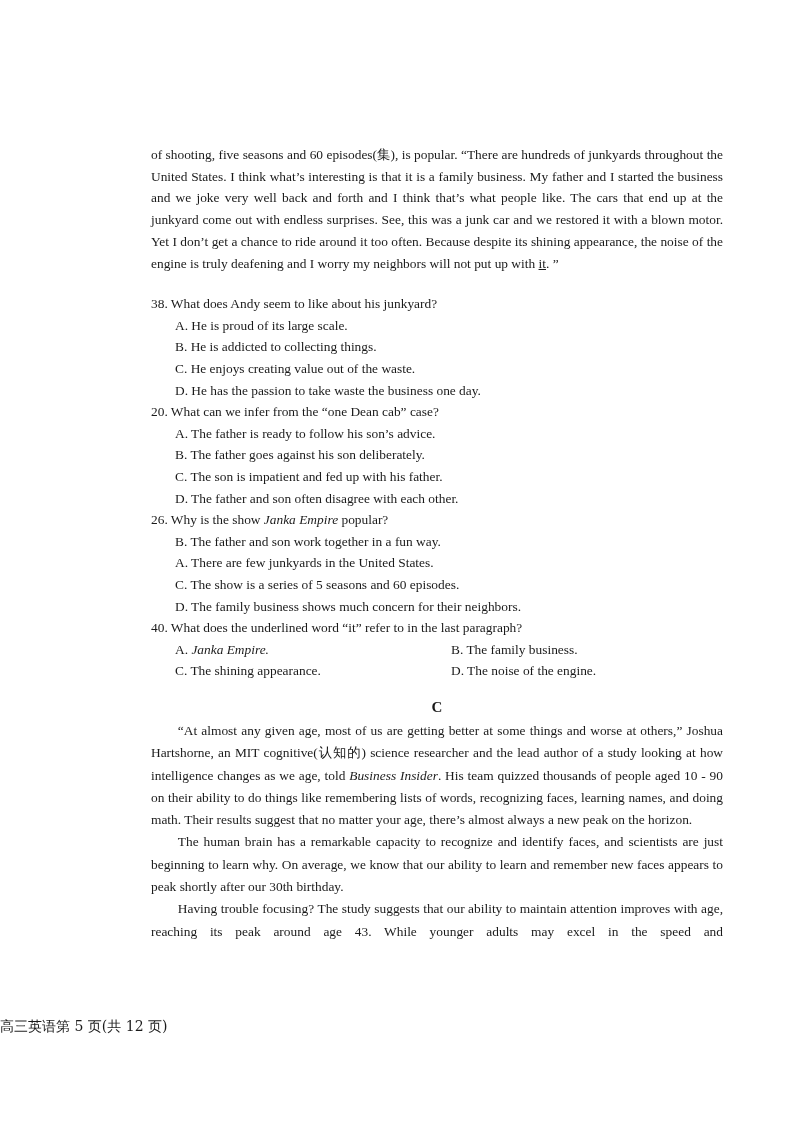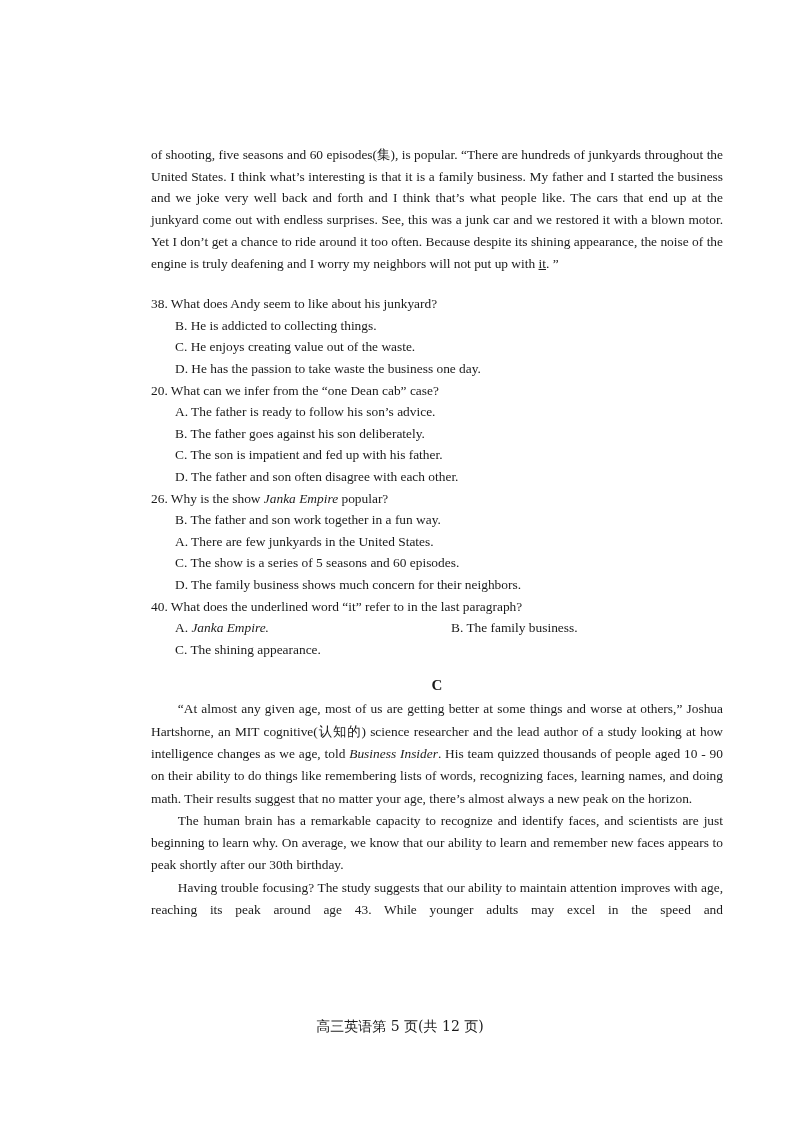--- a/index.html
+++ b/index.html
@@ -13,36 +13,37 @@
   .indent { text-indent: 2em; }
   .u { text-decoration: underline; }
   .questions { margin-top: 19px; }
   .q { line-height: 21.6px; }
   .q-stem { margin: 0; }
   .opt { margin: 0; padding-left: 24px; }
   .opt-grid { display: grid; grid-template-columns: 276px auto; padding-left: 24px; }
   .section-title { text-align: center; font-weight: bold; font-size: 15px; margin: 14px 0 2px 0; line-height: 22px; }
   .sec-c .para { line-height: 22.3px; }
   .footer {
-    position: absolute; top: 1018px; left: 0; width: 800px; text-align: center;
+    position: absolute; top: 1018px; left: 0; width: 800px; text-align: left;
     font-size: 14px; font-family: "DejaVu Serif", serif;
   }
   i { font-style: italic; }
 </style>
 </head>
 <body>
 
 <div class="page">
 
   <p class="para"><span>of shooting, five seasons and 60 episodes(集), is popular. “There are hundreds of junkyards throughout the United States. I think what’s interesting is that it is a family business. My father and I started the business and we joke very well back and forth and I think that’s what people like. The cars that end up at the junkyard come out with endless surprises. See, this was a junk car and we restored it with a blown motor. Yet I don’t get a chance to ride around it too often. Because despite its shining appearance, the noise of the engine is truly deafening and I worry my neighbors will not put up with </span><span class="u">it</span><span>. ”</span></p>
 
   <div class="questions">
 
     <div class="q">
       <p class="q-stem"><span>38.</span> <span>What does Andy seem to like about his junkyard?</span></p>
+      <p class="opt">A. He is proud of its large scale.</p>
       <p class="opt">B. He is addicted to collecting things.</p>
       <p class="opt">C. He enjoys creating value out of the waste.</p>
       <p class="opt">D. He has the passion to take waste the business one day.</p>
     </div>
 
     <div class="q">
       <p class="q-stem"><span>20.</span> <span>What can we infer from the “one Dean cab” case?</span></p>
       <p class="opt">A. The father is ready to follow his son’s advice.</p>
       <p class="opt">B. The father goes against his son deliberately.</p>
       <p class="opt">C. The son is impatient and fed up with his father.</p>
@@ -56,20 +57,21 @@
       <p class="opt">C. The show is a series of 5 seasons and 60 episodes.</p>
       <p class="opt">D. The family business shows much concern for their neighbors.</p>
     </div>
 
     <div class="q">
       <p class="q-stem"><span>40.</span> <span>What does the underlined word “it” refer to in the last paragraph?</span></p>
       <div class="opt-grid">
         <span><span>A. </span><i>Janka Empire.</i></span>
         <span>B. The family business.</span>
         <span>C. The shining appearance.</span>
+        <span>D. The noise of the engine.</span>
       </div>
     </div>
   </div>
 
   <div class="section-title">C</div>
 
   <div class="sec-c">
     <p class="para indent"><span>“At almost any given age, most of us are getting better at some things and worse at others,” Joshua Hartshorne, an MIT cognitive(认知的) science researcher and the lead author of a study looking at how intelligence changes as we age, told </span><i>Business Insider</i><span>. His team quizzed thousands of people aged 10 - 90 on their ability to do things like remembering lists of words, recognizing faces, learning names, and doing math. Their results suggest that no matter your age, there’s almost always a new peak on the horizon.</span></p>
     <p class="para indent">The human brain has a remarkable capacity to recognize and identify faces, and scientists are just beginning to learn why. On average, we know that our ability to learn and remember new faces appears to peak shortly after our 30th birthday.</p>
     <p class="para indent" style="text-align-last: justify;">Having trouble focusing? The study suggests that our ability to maintain attention improves with age, reaching its peak around age 43. While younger adults may excel in the speed and</p>

